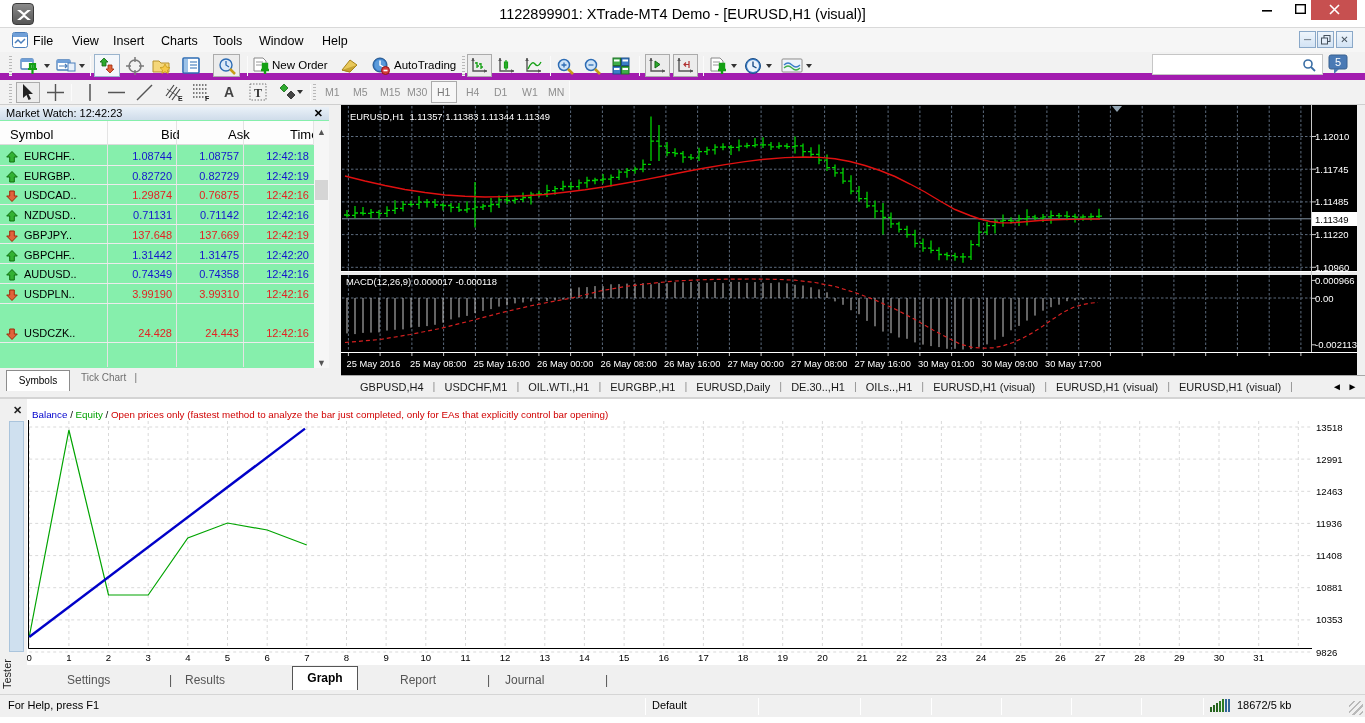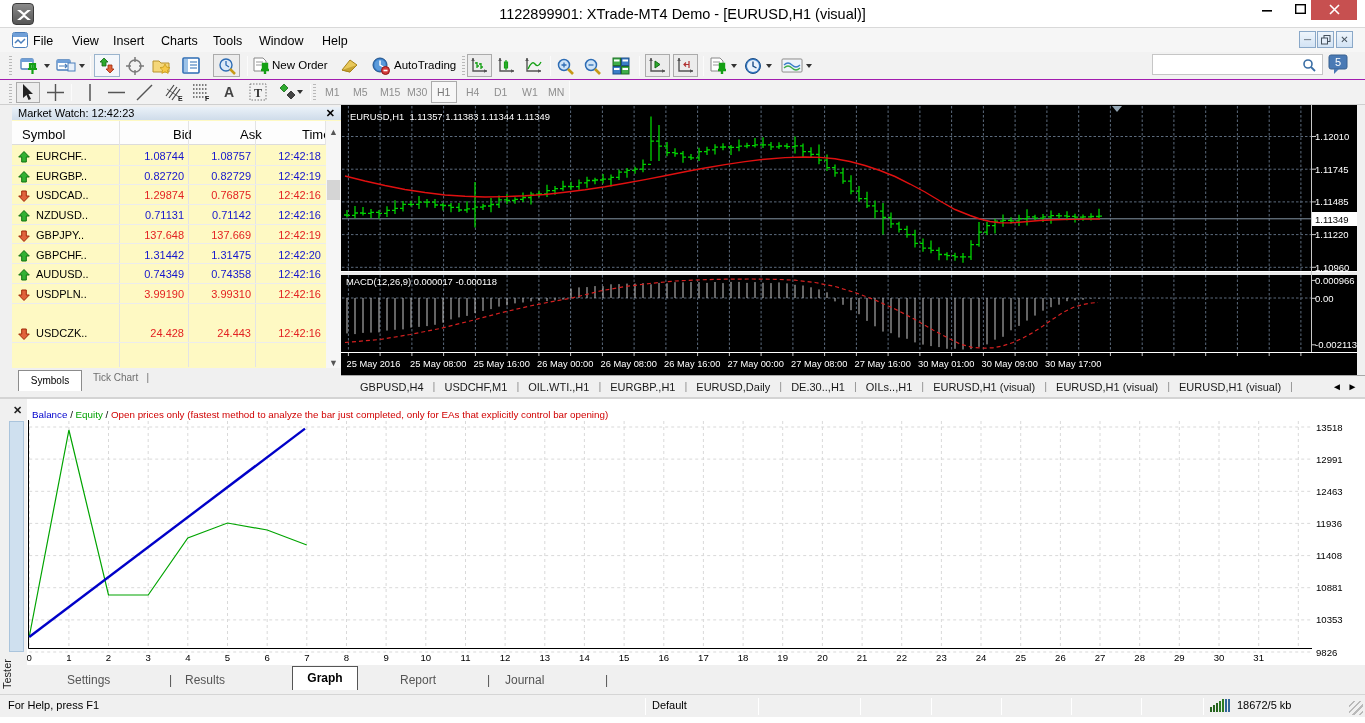--- a/index.html
+++ b/index.html
@@ -17,39 +17,39 @@
 #btnmax { left:1289px; width:22px; }
 #btnclose { left:1311px; width:46px; background:#c75050; color:#fff; }
 
 
 #menubar { left:0; top:28px; width:1365px; height:24px; background:#f6f6f6; }
 .mitem { position:absolute; top:6px; font-size:12.5px; color:#000; }
 .mdibtn { position:absolute; top:3px; width:17px; height:17px; background:linear-gradient(#eef5fc,#d3e3f4);
   border:1px solid #8aa8c8; color:#44505c; font-size:10px; text-align:center; line-height:15px; }
 
 
-#toolbar1 { left:0; top:52px; width:1365px; height:28px; background:#f2f2f2; border-bottom:1px solid #a21caf; }
+#toolbar1 { left:0; top:52px; width:1365px; height:28px; background:#f2f2f2; border-bottom:7px solid #a21caf; }
 #toolbar2 { left:0; top:80px; width:1365px; height:25px; background:#f2f2f2; border-bottom:1px solid #cfcfcf; }
 .grip { position:absolute; width:3px; height:20px; top:4px;
   background:repeating-linear-gradient(to bottom,#b9b9b9 0 1px,#f2f2f2 1px 3px); }
 .tsep { position:absolute; width:1px; height:20px; top:4px; background:#d0d0d0; border-right:1px solid #fbfbfb; }
 .ticon { position:absolute; top:5px; }
 .pressedbox { position:absolute; top:2px; height:23px; border:1px solid #9ab4cd; background:#f3f7fb; }
 .pressedgray { position:absolute; top:2px; height:23px; border:1px solid #ababab; background:#ececec; }
 .tlabel { position:absolute; top:7px; font-size:11.5px; color:#000; }
 .drop { position:absolute; top:12px; width:0; height:0; border-left:3.5px solid transparent;
   border-right:3.5px solid transparent; border-top:4px solid #333; }
 .tficon { position:absolute; top:6px; font-size:10.5px; color:#8e8e8e; }
 #searchbox { position:absolute; left:1152px; top:2px; width:171px; height:21px; background:#fff; border:1px solid #c6c6c6; }
 #chatbtn { position:absolute; left:1327px; top:1px; width:22px; height:22px; }
 
 
 
 #mwdock { left:0; top:105px; width:341px; height:292px; background:#f0f0f0; }
-#mwpanel { position:absolute; left:12px; top:2px; width:329px; height:286px; background:#fef9c3; }
+#mwpanel { position:absolute; left:0; top:2px; width:329px; height:286px; background:#86efac; }
 #mwtitle { position:absolute; left:0; top:0; width:329px; height:13px; background:linear-gradient(#eaf1f8,#cfdcea);
   font-size:11px; color:#000; padding-left:6px; line-height:13px; }
 #mwhead { position:absolute; left:0; top:14px; width:329px; height:24px; background:#fdfdfd; border-bottom:1px solid #dcdcdc; }
 .mwhv { position:absolute; top:0; width:1px; height:246px; background:#e4e4e4; }
 #mwhead span { position:absolute; top:6px; font-size:13px; color:#000; }
 .mwrow { position:absolute; left:0px; width:321px; height:19.7px; border-bottom:1px solid #ececec; }
 .mwarr { position:absolute; left:6px; top:3px; }
 .mwsym { position:absolute; left:24px; top:4px; font-size:11px; color:#000; }
 .mwv { position:absolute; top:4px; font-size:11px; }
 #mwsb { position:absolute; left:314px; top:14px; width:15px; height:250px; background:#f6f6f6; }

